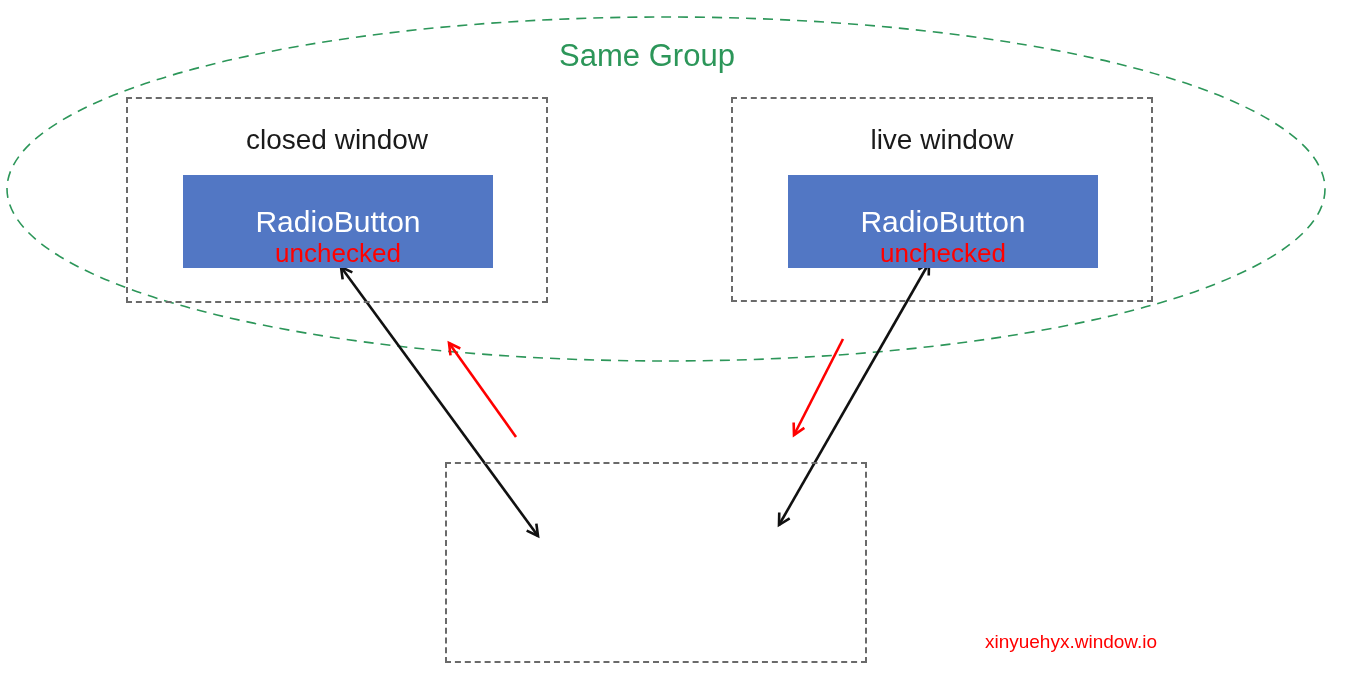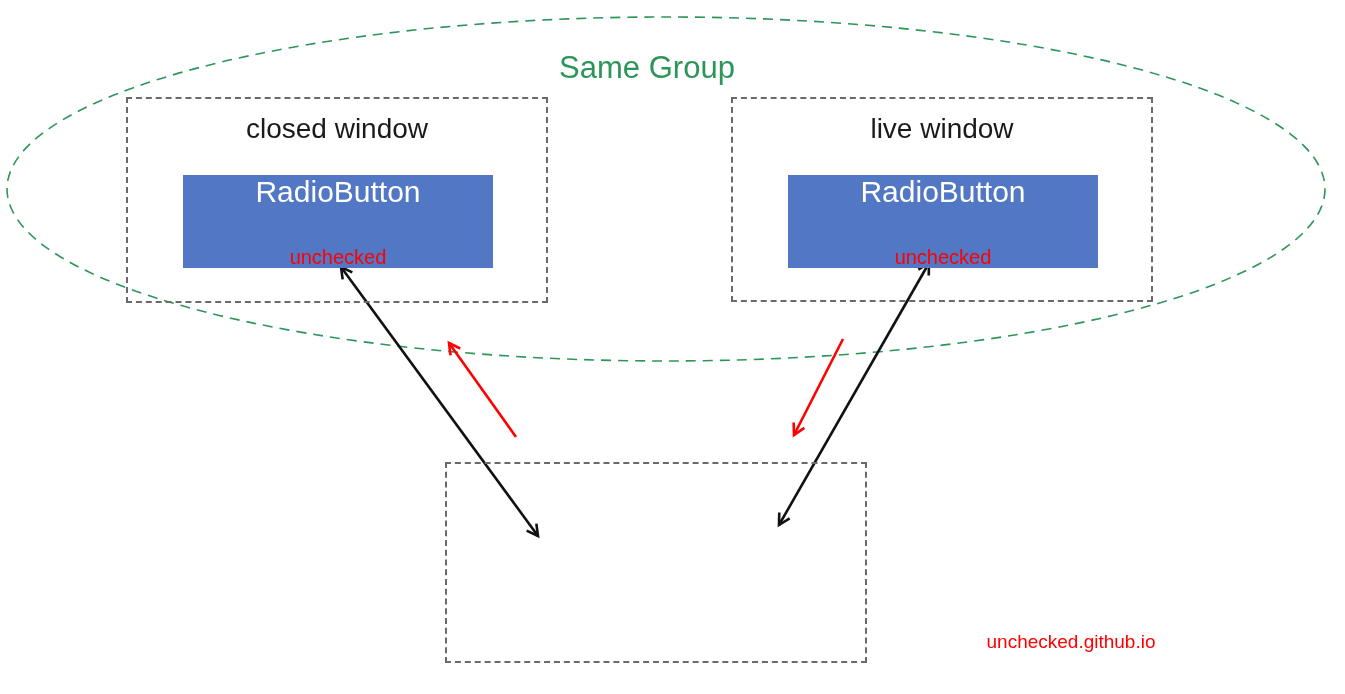--- a/index.html
+++ b/index.html
@@ -32,62 +32,62 @@
     fill: none;
     stroke: var(--state-red, #ff0000);
     stroke-width: 2.6;
   }
   #mk-black path { fill: none; stroke: var(--arrow-black, #111111); stroke-width: 2.6; }
   #mk-red path   { fill: none; stroke: var(--state-red, #ff0000);  stroke-width: 2.6; }
 
   .group-label {
     position: absolute;
     left: 647px;
-    top: 50px;
+    top: 38px;
     transform: translateX(-50%);
     font-size: 31px;
     color: var(--group-green, #2c9659);
     white-space: nowrap;
   }
   .frame-box {
     position: absolute;
     box-sizing: border-box;
     border: 2px dashed var(--border-gray, #6a6a6a);
     background: transparent;
   }
   .frame-box.win-left  { left: 126px; top: 97px;  width: 422px; height: 206px; }
   .frame-box.win-right { left: 731px; top: 97px;  width: 422px; height: 205px; }
   .frame-box.vm        { left: 445px; top: 462px; width: 422px; height: 201px; }
   .frame-title {
-    margin-top: 14px;
+    margin-top: 25px;
     text-align: center;
     font-size: 28px;
     color: var(--text-black, #1a1a1a);
     white-space: nowrap;
   }
   .control-box {
     position: absolute;
     background: var(--accent-blue, #5277c4);
     display: flex;
     flex-direction: column;
     align-items: center;
-    justify-content: space-between;
+    justify-content: flex-end;
     text-align: center;
   }
   .win-left  .control-box { left: 55px; top: 76px; width: 310px; height: 93px; }
   .win-right .control-box { left: 55px; top: 76px; width: 310px; height: 93px; }
   .vm        .control-box { left: 56px; top: 73px; width: 308px; height: 93px; }
   .control-name {
     font-size: 30px;
     line-height: 1.15;
     color: #ffffff;
     white-space: nowrap;
   }
   .control-state {
-    font-size: 20px;
+    font-size: 26px;
     line-height: 1.1;
     color: var(--state-red, #ff0000);
     white-space: nowrap;
   }
   .watermark {
     position: absolute;
     left: 1071px;
     top: 631px;
     transform: translateX(-50%);
     font-size: 19px;
@@ -133,15 +133,15 @@
     <div class="frame-title">live window</div>
     <div class="control-box">
       <div class="control-name">RadioButton</div>
       <div class="control-state">unchecked</div>
     </div>
   </div>
 
   <div class="frame-box vm">
   </div>
 
-  <div class="watermark">unchecked.github.io</div>
+  <div class="watermark">xinyuehyx.window.io</div>
 
 </div>
 
 </body></html>

